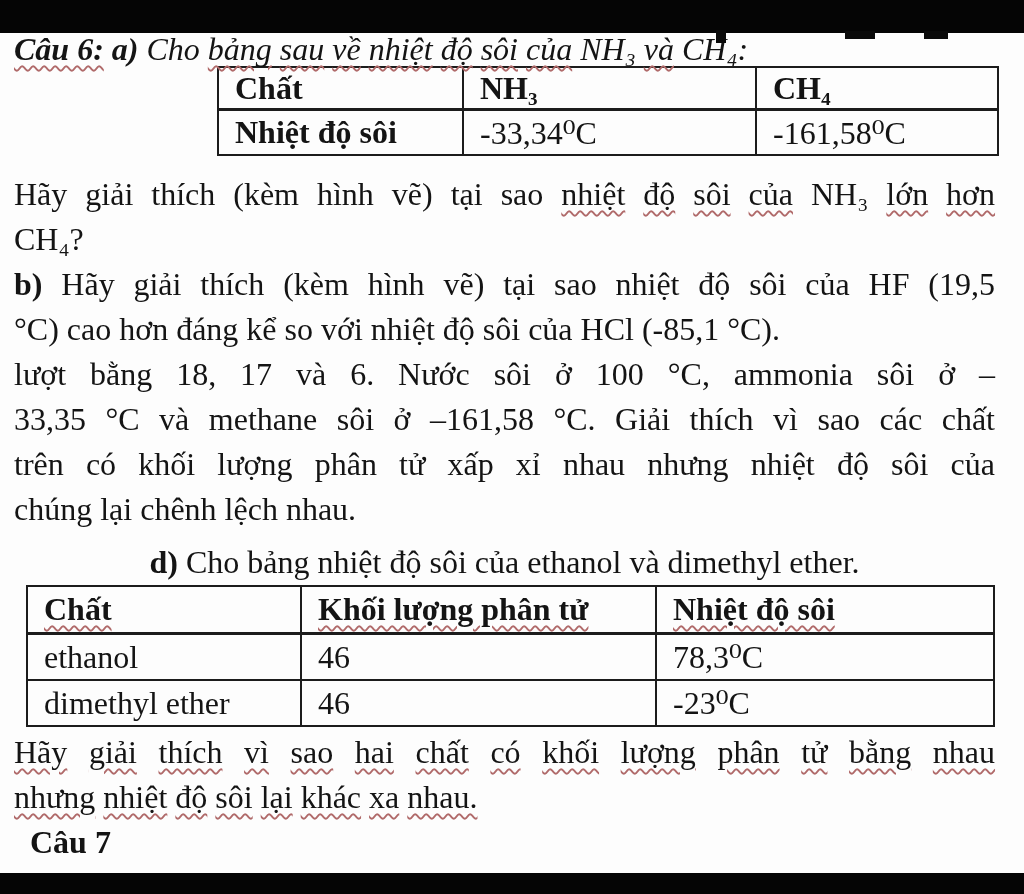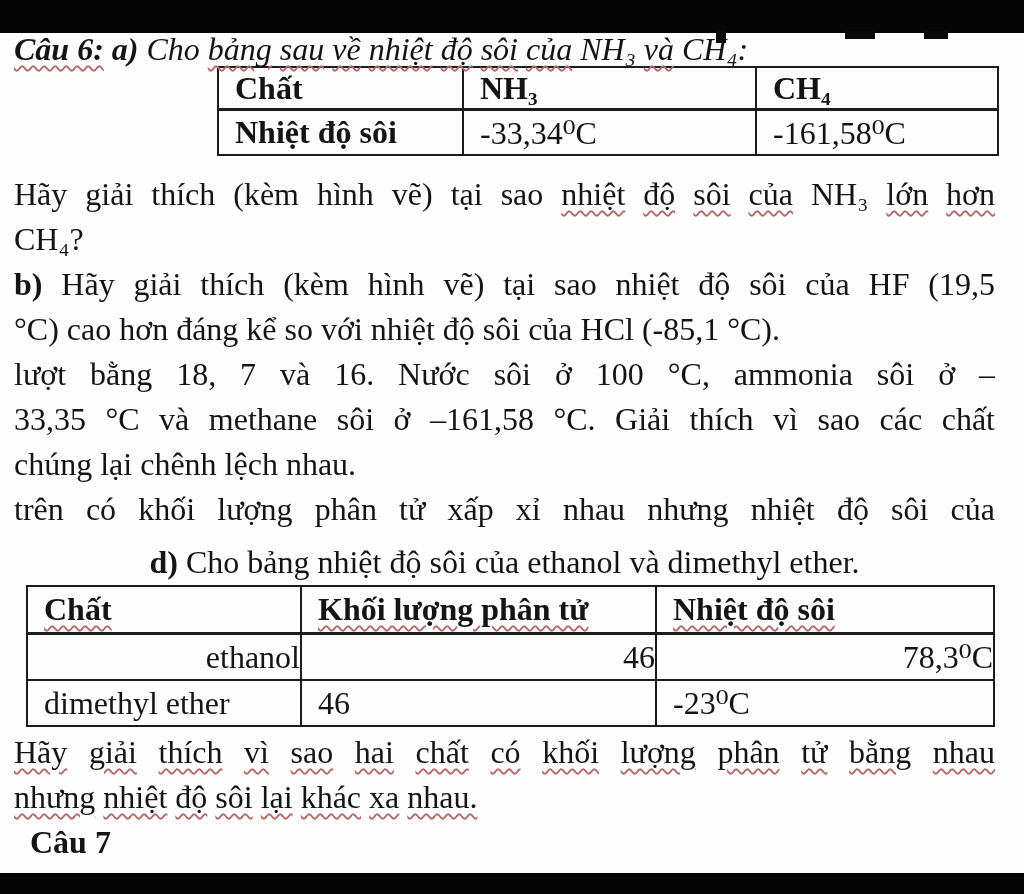--- a/index.html
+++ b/index.html
@@ -42,21 +42,21 @@
   #table1 col:nth-child(1){width:245px;}
   #table1 col:nth-child(2){width:293px;}
   #table1 col:nth-child(3){width:242px;}
   #table1 tr:nth-child(1) td{height:40px;border-bottom-width:3px;}
   #table1 tr:nth-child(2) td{height:43px;}
   #table2{margin-left:12px;width:967px;}
   #table2 col:nth-child(1){width:274px;}
   #table2 col:nth-child(2){width:355px;}
   #table2 col:nth-child(3){width:338px;}
   #table2 tr:nth-child(1) td{height:45px;border-bottom-width:3px;}
-  #table2 tr:nth-child(2) td{height:44px;text-align:right;}
+  #table2 tr:nth-child(2) td{height:44px;}
   #table2 tr:nth-child(3) td{height:44px;}
 </style>
 </head>
 <body>
 
 <div id="topbar" class="bar" data-name="top-crop-bar"></div>
 <div class="artifact" data-name="cropped-text-artifact" style="left:716px;top:30px;width:10px;height:13px;"></div>
 <div class="artifact" data-name="cropped-text-artifact" style="left:845px;top:31px;width:30px;height:8px;"></div>
 <div class="artifact" data-name="cropped-text-artifact" style="left:924px;top:31px;width:24px;height:8px;"></div>
 
@@ -84,24 +84,24 @@
       <td data-name="table-cell">-161,58⁰C</td>
     </tr>
   </tbody>
     </table>
 
   <div id="block-mid" data-name="middle-block">
       <p class="line just" data-name="q6a-question-line-1"><span data-name="text-segment">Hãy giải thích (kèm hình vẽ) tại sao </span><span class="sq" data-name="misspelled-word">nhiệt</span><span data-name="text-segment"> </span><span class="sq" data-name="misspelled-word">độ</span><span data-name="text-segment"> </span><span class="sq" data-name="misspelled-word">sôi</span><span data-name="text-segment"> </span><span class="sq" data-name="misspelled-word">của</span><span data-name="text-segment"> NH₃ </span><span class="sq" data-name="misspelled-word">lớn</span><span data-name="text-segment"> </span><span class="sq" data-name="misspelled-word">hơn</span></p>
       <p class="line" data-name="q6a-question-line-2"><span data-name="text-segment">CH₄?</span></p>
       <p class="line just" data-name="q6b-line-1"><span class="b" data-name="text-segment">b) </span><span data-name="text-segment">Hãy giải thích (kèm hình vẽ) tại sao nhiệt độ sôi của HF (19,5</span></p>
       <p class="line" data-name="q6b-line-2"><span data-name="text-segment">°C) cao hơn đáng kể so với nhiệt độ sôi của HCl (-85,1 °C).</span></p>
-      <p class="line just" data-name="q6c-line-2"><span data-name="text-segment">lượt bằng 18, 7 và 16. Nước sôi ở 100 °C, ammonia sôi ở –</span></p>
+      <p class="line just" data-name="q6c-line-2"><span data-name="text-segment">lượt bằng 18, 17 và 6. Nước sôi ở 100 °C, ammonia sôi ở –</span></p>
       <p class="line just" data-name="q6c-line-3"><span data-name="text-segment">33,35 °C và methane sôi ở –161,58 °C. Giải thích vì sao các chất</span></p>
+      <p class="line just" data-name="q6c-line-4"><span data-name="text-segment">trên có khối lượng phân tử xấp xỉ nhau nhưng nhiệt độ sôi của</span></p>
       <p class="line" data-name="q6c-line-5"><span data-name="text-segment">chúng lại chênh lệch nhau.</span></p>
-      <p class="line just" data-name="q6c-line-4"><span data-name="text-segment">trên có khối lượng phân tử xấp xỉ nhau nhưng nhiệt độ sôi của</span></p>
       <p class="line" data-name="q6d-intro"><span class="b" data-name="text-segment">d) </span><span data-name="text-segment">Cho bảng nhiệt độ sôi của ethanol và dimethyl ether.</span></p>
     </div>
 
   <table id="table2" data-name="boiling-point-table-ethanol-ether">
     <colgroup>
         <col>
         <col>
         <col>
       </colgroup>
     <tbody>

